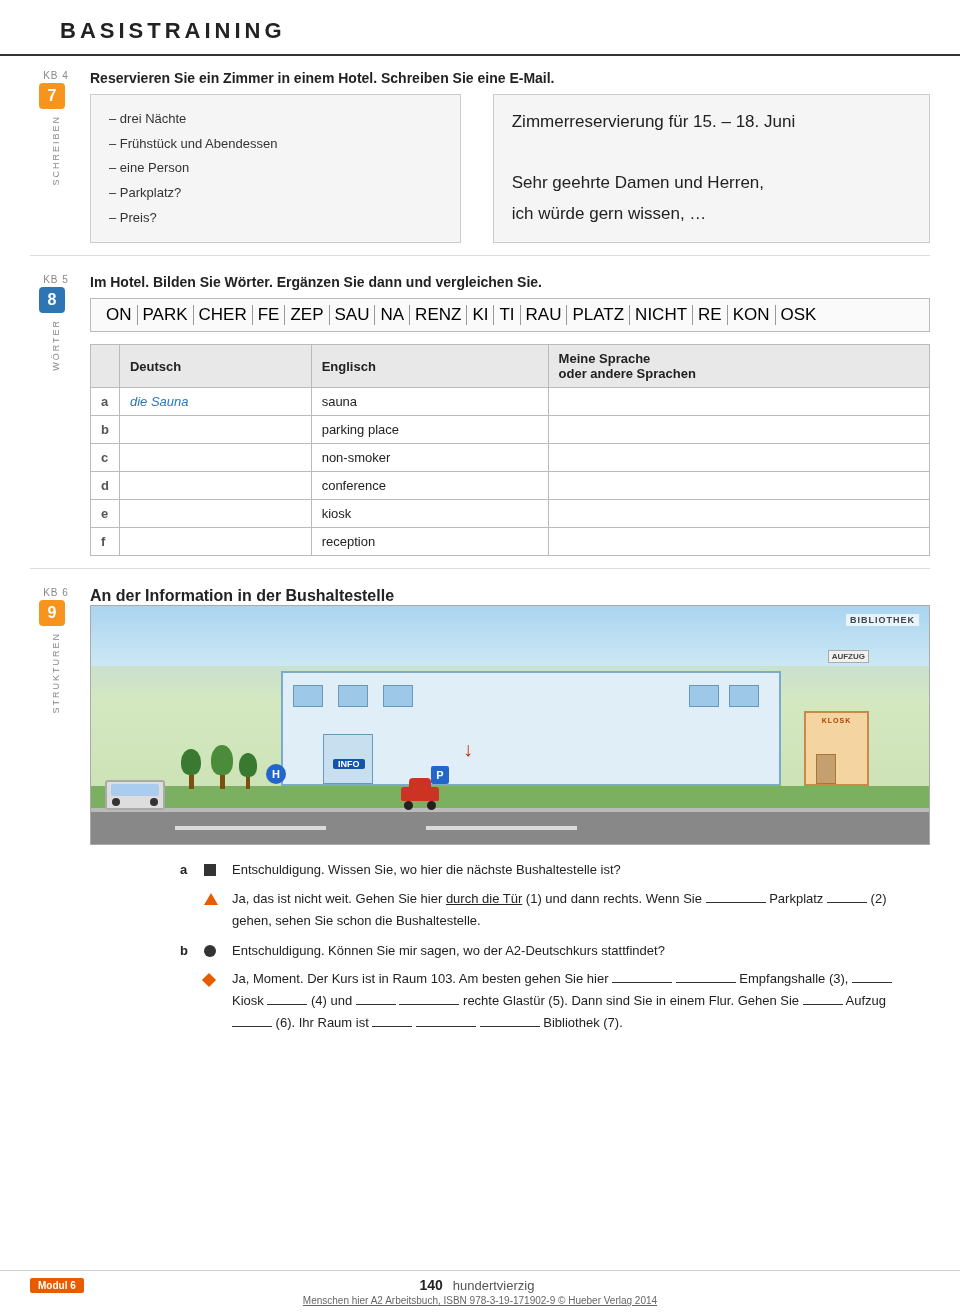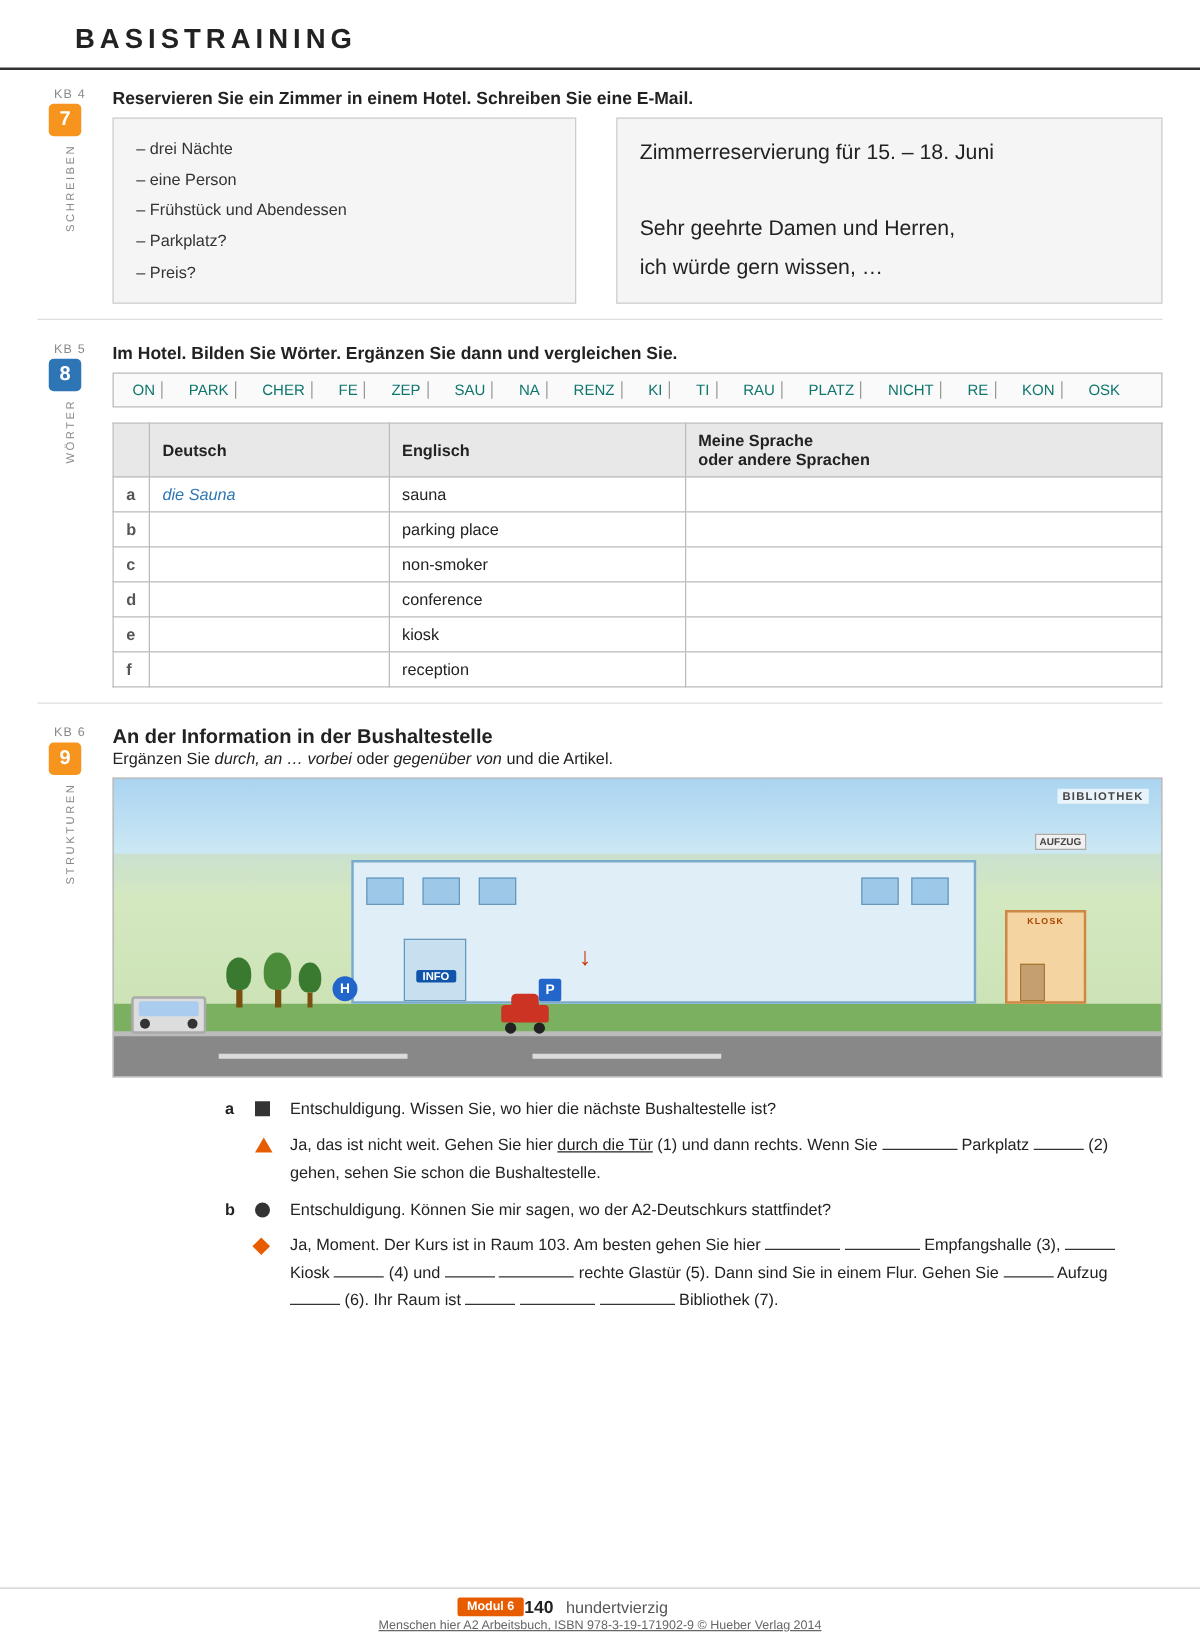--- a/index.html
+++ b/index.html
@@ -127,23 +127,23 @@
       padding: 12px 18px;
       flex: 1.2;
       font-size: 17px;
       line-height: 1.8;
     }
 
     
     .word-chips {
       display: flex;
       flex-wrap: wrap;
-      gap: 16px;
-      font-size: 12px;
-      color: #0f766e;
+      gap: 0;
+      font-size: 17px;
+      color: #000000;
       margin-bottom: 12px;
       border: 1px solid #bbb;
       padding: 6px 10px;
       background: #fafafa;
     }
 
     .word-chip {
       padding: 0 5px;
       border-right: 1px solid #999;
     }
@@ -306,21 +306,21 @@
       display: flex;
       flex-direction: column;
       align-items: center;
       border-top: 1px solid #ccc;
       padding: 6px 30px;
     }
 
     .footer-top {
       display: flex;
       width: 100%;
-      justify-content: center;
+      justify-content: space-between;
       align-items: center;
       margin-bottom: 2px;
     }
 
     .modul-badge {
       background: #e85c00;
       color: #fff;
       font-size: 10px;
       font-weight: bold;
       padding: 2px 8px;
@@ -368,22 +368,22 @@
     <div class="section-left">
       <span class="kb-label">KB 4</span>
       <span class="task-number">7</span>
       <span class="vertical-label">SCHREIBEN</span>
     </div>
     <div class="section-content">
       <div class="task-title">Reservieren Sie ein Zimmer in einem Hotel. Schreiben Sie eine E-Mail.</div>
       <div class="exercise7-content">
         <div class="bullet-box">
           <div>– drei Nächte</div>
+          <div>– Frühstück und Abendessen</div>
           <div>– eine Person</div>
-          <div>– Frühstück und Abendessen</div>
           <div>– Parkplatz?</div>
           <div>– Preis?</div>
         </div>
         <div class="text-box">
           <div>Zimmerreservierung für 15. – 18. Juni</div>
           <br>
           <div>Sehr geehrte Damen und Herren,</div>
           <div>ich würde gern wissen, …</div>
         </div>
       </div>
@@ -474,23 +474,20 @@
   <div class="section-separator"></div>
 
   <div class="section">
     <div class="section-left">
       <span class="kb-label">KB 6</span>
       <span class="task-number" style="background:#f7941d;">9</span>
       <span class="vertical-label">STRUKTUREN</span>
     </div>
     <div class="section-content">
       <div class="exercise9-title">An der Information in der Bushaltestelle</div>
-      <div class="exercise9-subtitle">
-        Ergänzen Sie <em>durch, an … vorbei</em> oder <em>gegenüber von</em> und die Artikel.
-      </div>
 
       <div class="illustration">
 
         <div class="sky"></div>
 
         <div style="position:absolute;bottom:32px;left:0;right:0;height:26px;background:#7ab060;"></div>
 
         <div style="position:absolute;bottom:0;left:0;right:0;height:34px;background:#888;"></div>
         <div style="position:absolute;bottom:14px;left:10%;width:18%;height:4px;background:#fff;opacity:0.7;"></div>
         <div style="position:absolute;bottom:14px;left:40%;width:18%;height:4px;background:#fff;opacity:0.7;"></div>

